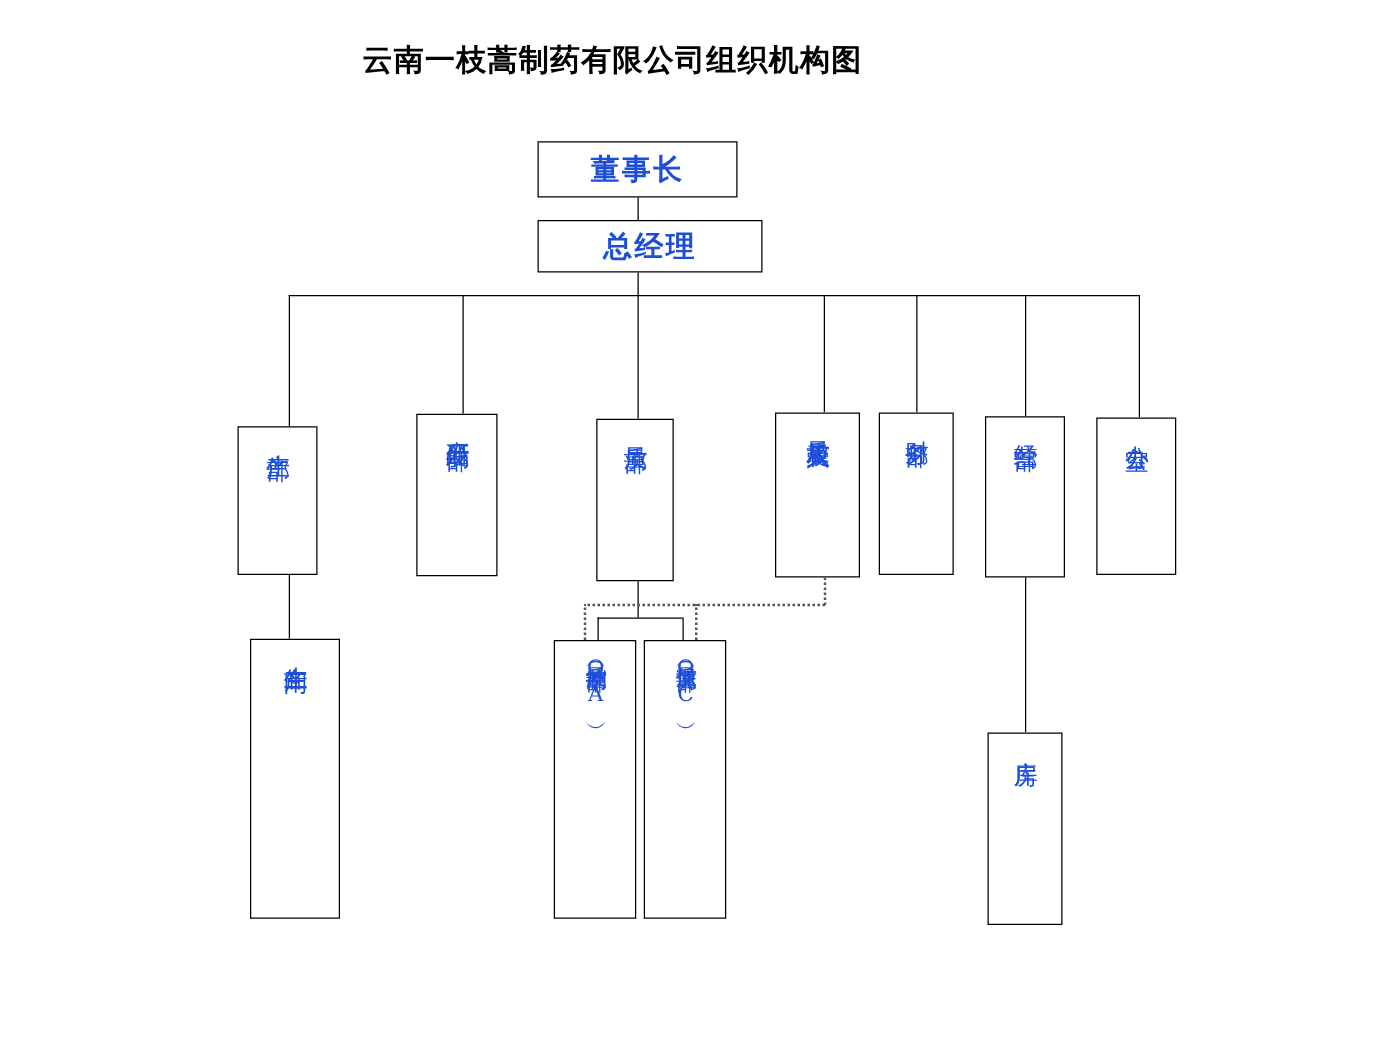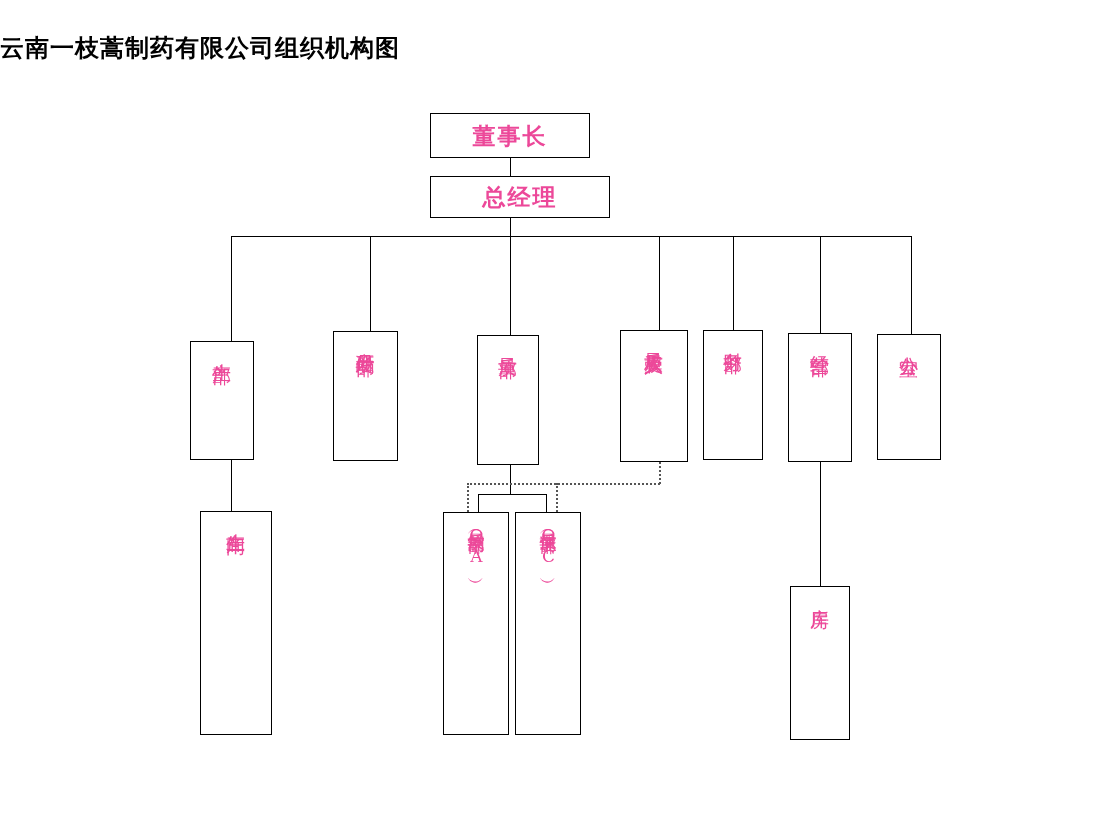--- a/index.html
+++ b/index.html
@@ -14,42 +14,42 @@
     background: #ffffff;
     font-family: "DejaVu Sans", "Liberation Sans", sans-serif;
     overflow: hidden;
   }
   
   .chart-title {
     position: absolute;
     left: 0;
     top: 32px;
     width: 980px;
-    text-align: left;
+    text-align: center;
     font-size: 24px;
     font-weight: bold;
     color: #000000;
     letter-spacing: 1px;
     font-family: "DejaVu Serif", "Liberation Serif", serif;
   }
   
   .node {
     position: absolute;
     box-sizing: border-box;
     border: 1px solid #000000;
     background: #ffffff;
     color: #000000;
     overflow: hidden;
   }
   .node .lbl {
     position: absolute;
     display: block;
     white-space: nowrap;
     font-family: "DejaVu Serif", "Liberation Serif", serif;
-    color: #ec4899;
+    color: #1d4ed8;
   }
   
   .node.horiz .lbl {
     left: 0;
     right: 0;
     top: 50%;
     transform: translateY(-50%);
     text-align: center;
     font-size: 23px;
     font-weight: bold;

